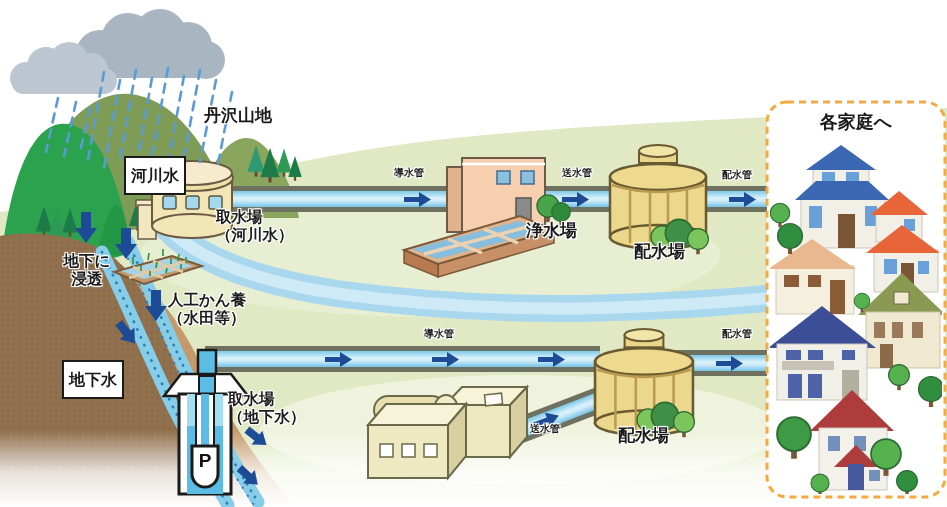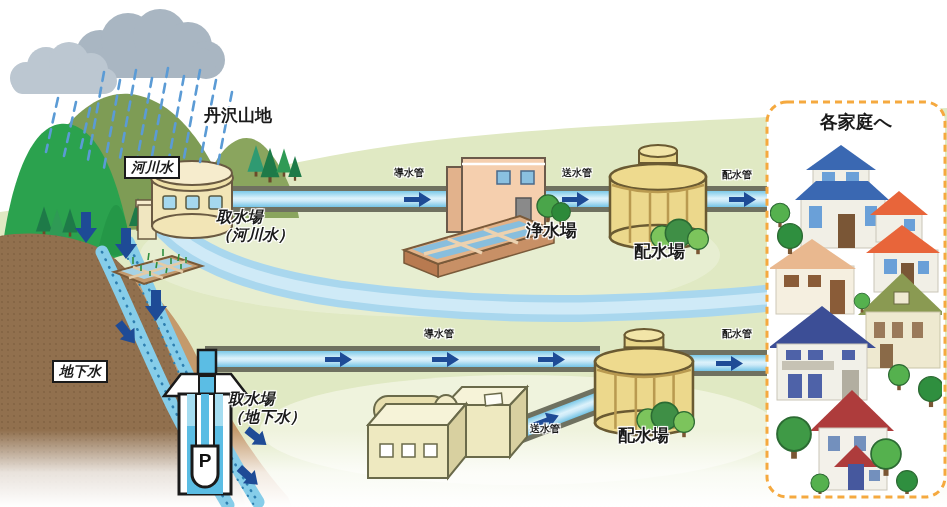--- a/index.html
+++ b/index.html
@@ -2,24 +2,24 @@
 <html><head>
 <meta charset="utf-8">
 <style>
   html,body{margin:0;padding:0;background:#fff;}
   .stage{position:relative;width:947px;height:507px;background:#fff;overflow:hidden;
          font-family:"Liberation Sans","DejaVu Sans",sans-serif;}
   .stage svg{position:absolute;left:0;top:0;}
   .lbl{position:absolute;color:#1a1a1a;font-weight:bold;line-height:1.18;white-space:pre-line;
        text-shadow:-1px -1px 0 #fff,1px -1px 0 #fff,-1px 1px 0 #fff,1px 1px 0 #fff,0 0 3px #fff;}
   .lbl.s14{font-size:10px;}
-  .lbl.s16{font-size:15.5px;font-style:italic;}
+  .lbl.s16{font-size:15.5px;}
   .lbl.s17{font-size:17px;}
   .boxed{position:absolute;background:#fff;border:2px solid #1a1a1a;color:#1a1a1a;
-         font-size:14px;font-weight:bold;padding:1px 5px;line-height:1.2;text-shadow:none;font-style:italic;}
+         font-size:16px;font-weight:bold;padding:8px 5px;line-height:1.2;text-shadow:none;}
   .panel-title{position:absolute;left:767px;top:110px;width:178px;text-align:center;
          color:#1a1a1a;font-size:18px;font-weight:bold;}
   .pump-p{position:absolute;left:193px;top:450px;width:24px;text-align:center;
          color:#111;font-size:19px;font-weight:bold;}
 </style>
 </head>
 <body>
 
 <div class="stage">
 <svg width="947" height="507" viewBox="0 0 947 507">
@@ -360,21 +360,25 @@
 <div class="lbl s17" style="left:204px;top:106px">丹沢山地</div>
 <div class="boxed" style="left:124px;top:156px">河川水</div>
 <div class="lbl s16" style="left:216px;top:208px">取水場
 （河川水）</div>
 <div class="lbl s14" style="left:394px;top:167px">導水管</div>
 <div class="lbl s17" style="left:526px;top:221px">浄水場</div>
 <div class="lbl s14" style="left:562px;top:167px">送水管</div>
 <div class="lbl s17" style="left:634px;top:242px">配水場</div>
 <div class="lbl s14" style="left:722px;top:169px">配水管</div>
 <div class="panel-title">各家庭へ</div>
-<div class="boxed" style="left:52px;top:360px">地下水</div>
+<div class="lbl s16" style="left:52px;top:252px;width:70px;text-align:center">地下に
+浸透</div>
+<div class="lbl s16" style="left:168px;top:291px">人工かん養
+（水田等）</div>
+<div class="boxed" style="left:62px;top:360px">地下水</div>
 <div class="lbl s16" style="left:228px;top:390px">取水場
 （地下水）</div>
 <div class="lbl s14" style="left:424px;top:328px">導水管</div>
 <div class="lbl s14" style="left:530px;top:423px">送水管</div>
 <div class="lbl s17" style="left:618px;top:426px">配水場</div>
 <div class="lbl s14" style="left:722px;top:328px">配水管</div>
 <div class="pump-p">P</div>
 </div>
 
 </body></html>

